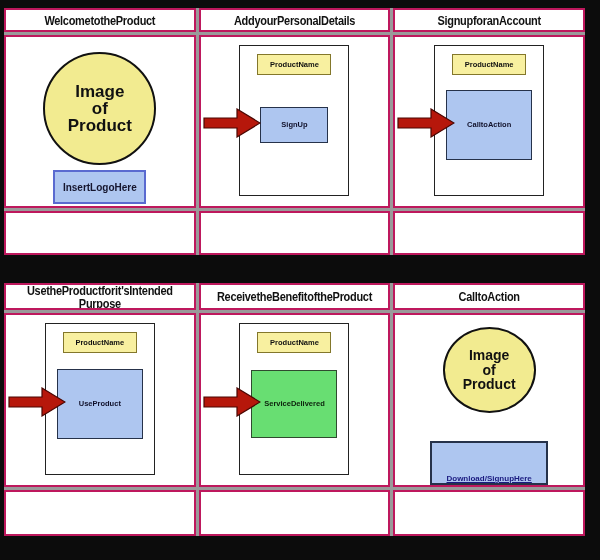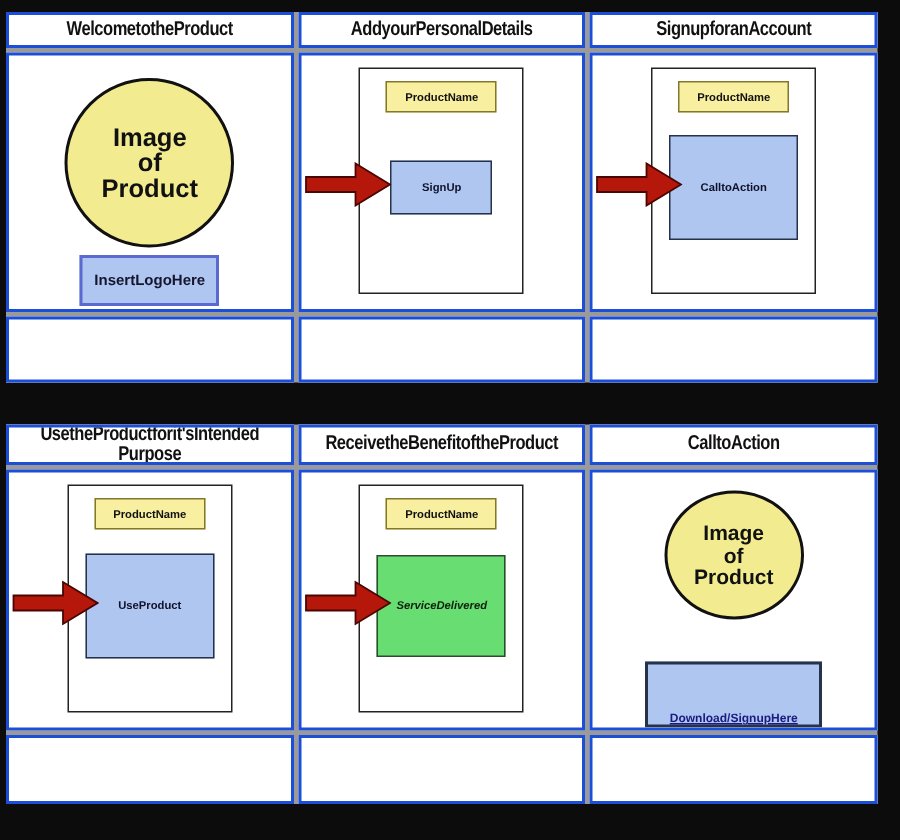--- a/index.html
+++ b/index.html
@@ -10,21 +10,21 @@
   }
   .board{position:absolute;left:4px;top:8px;width:581px;}
   .row-group{
     display:grid;
     grid-template-columns:repeat(3,1fr);
     gap:3px;
     background:var(--cell-gap,#9a9a9a);
   }
   .row-group.g1{grid-template-rows:24px 173px 44px;}
   .row-group.g2{grid-template-rows:27px 174px 46px;margin-top:28px;}
-  .cell{background:#ffffff;border:2px solid #1d4ed8;box-sizing:border-box;overflow:hidden;}
+  .cell{background:#ffffff;border:2px solid #be185d;box-sizing:border-box;overflow:hidden;}
   .title-cell{display:flex;align-items:center;justify-content:center;text-align:center;padding:0 2px;}
   .title-text{
     font-weight:bold;font-size:11px;line-height:0.98;letter-spacing:-0.3px;color:#111;
     transform:scaleY(1.22);transform-origin:center;
   }
   .image-cell{position:relative;}
   .desc-cell{background:#ffffff;}
 
   
   .scene-circle{height:100%;display:flex;flex-direction:column;align-items:center;justify-content:flex-start;}
@@ -64,21 +64,21 @@
     font-weight:bold;font-size:7.5px;color:#111;box-sizing:border-box;
   }
   .action-box{
     position:absolute;left:50%;top:53%;transform:translate(-50%,-50%);
     display:flex;align-items:center;justify-content:center;
     font-weight:bold;font-size:7.5px;color:#10102a;
     border:1.5px solid #26324a;box-sizing:border-box;
   }
   .ab-sm{width:68px;height:36px;background:var(--light-blue,#aec6f0);}
   .ab-lg{width:86px;height:70px;background:var(--light-blue,#aec6f0);}
-  .ab-green{width:86px;height:68px;background:var(--green,#68de72);border-color:#2f4a2f;color:#0c200c;font-style:italic;}
+  .ab-green{width:86px;height:68px;background:var(--green,#68de72);border-color:#2f4a2f;color:#0c200c;}
   .arrow{position:absolute;left:2px;top:51%;transform:translateY(-50%);z-index:3;}
 </style>
 </head>
 <body>
 
 <div class="board">
 
   <div class="row-group g1">
 
     <div class="cell title-cell">

